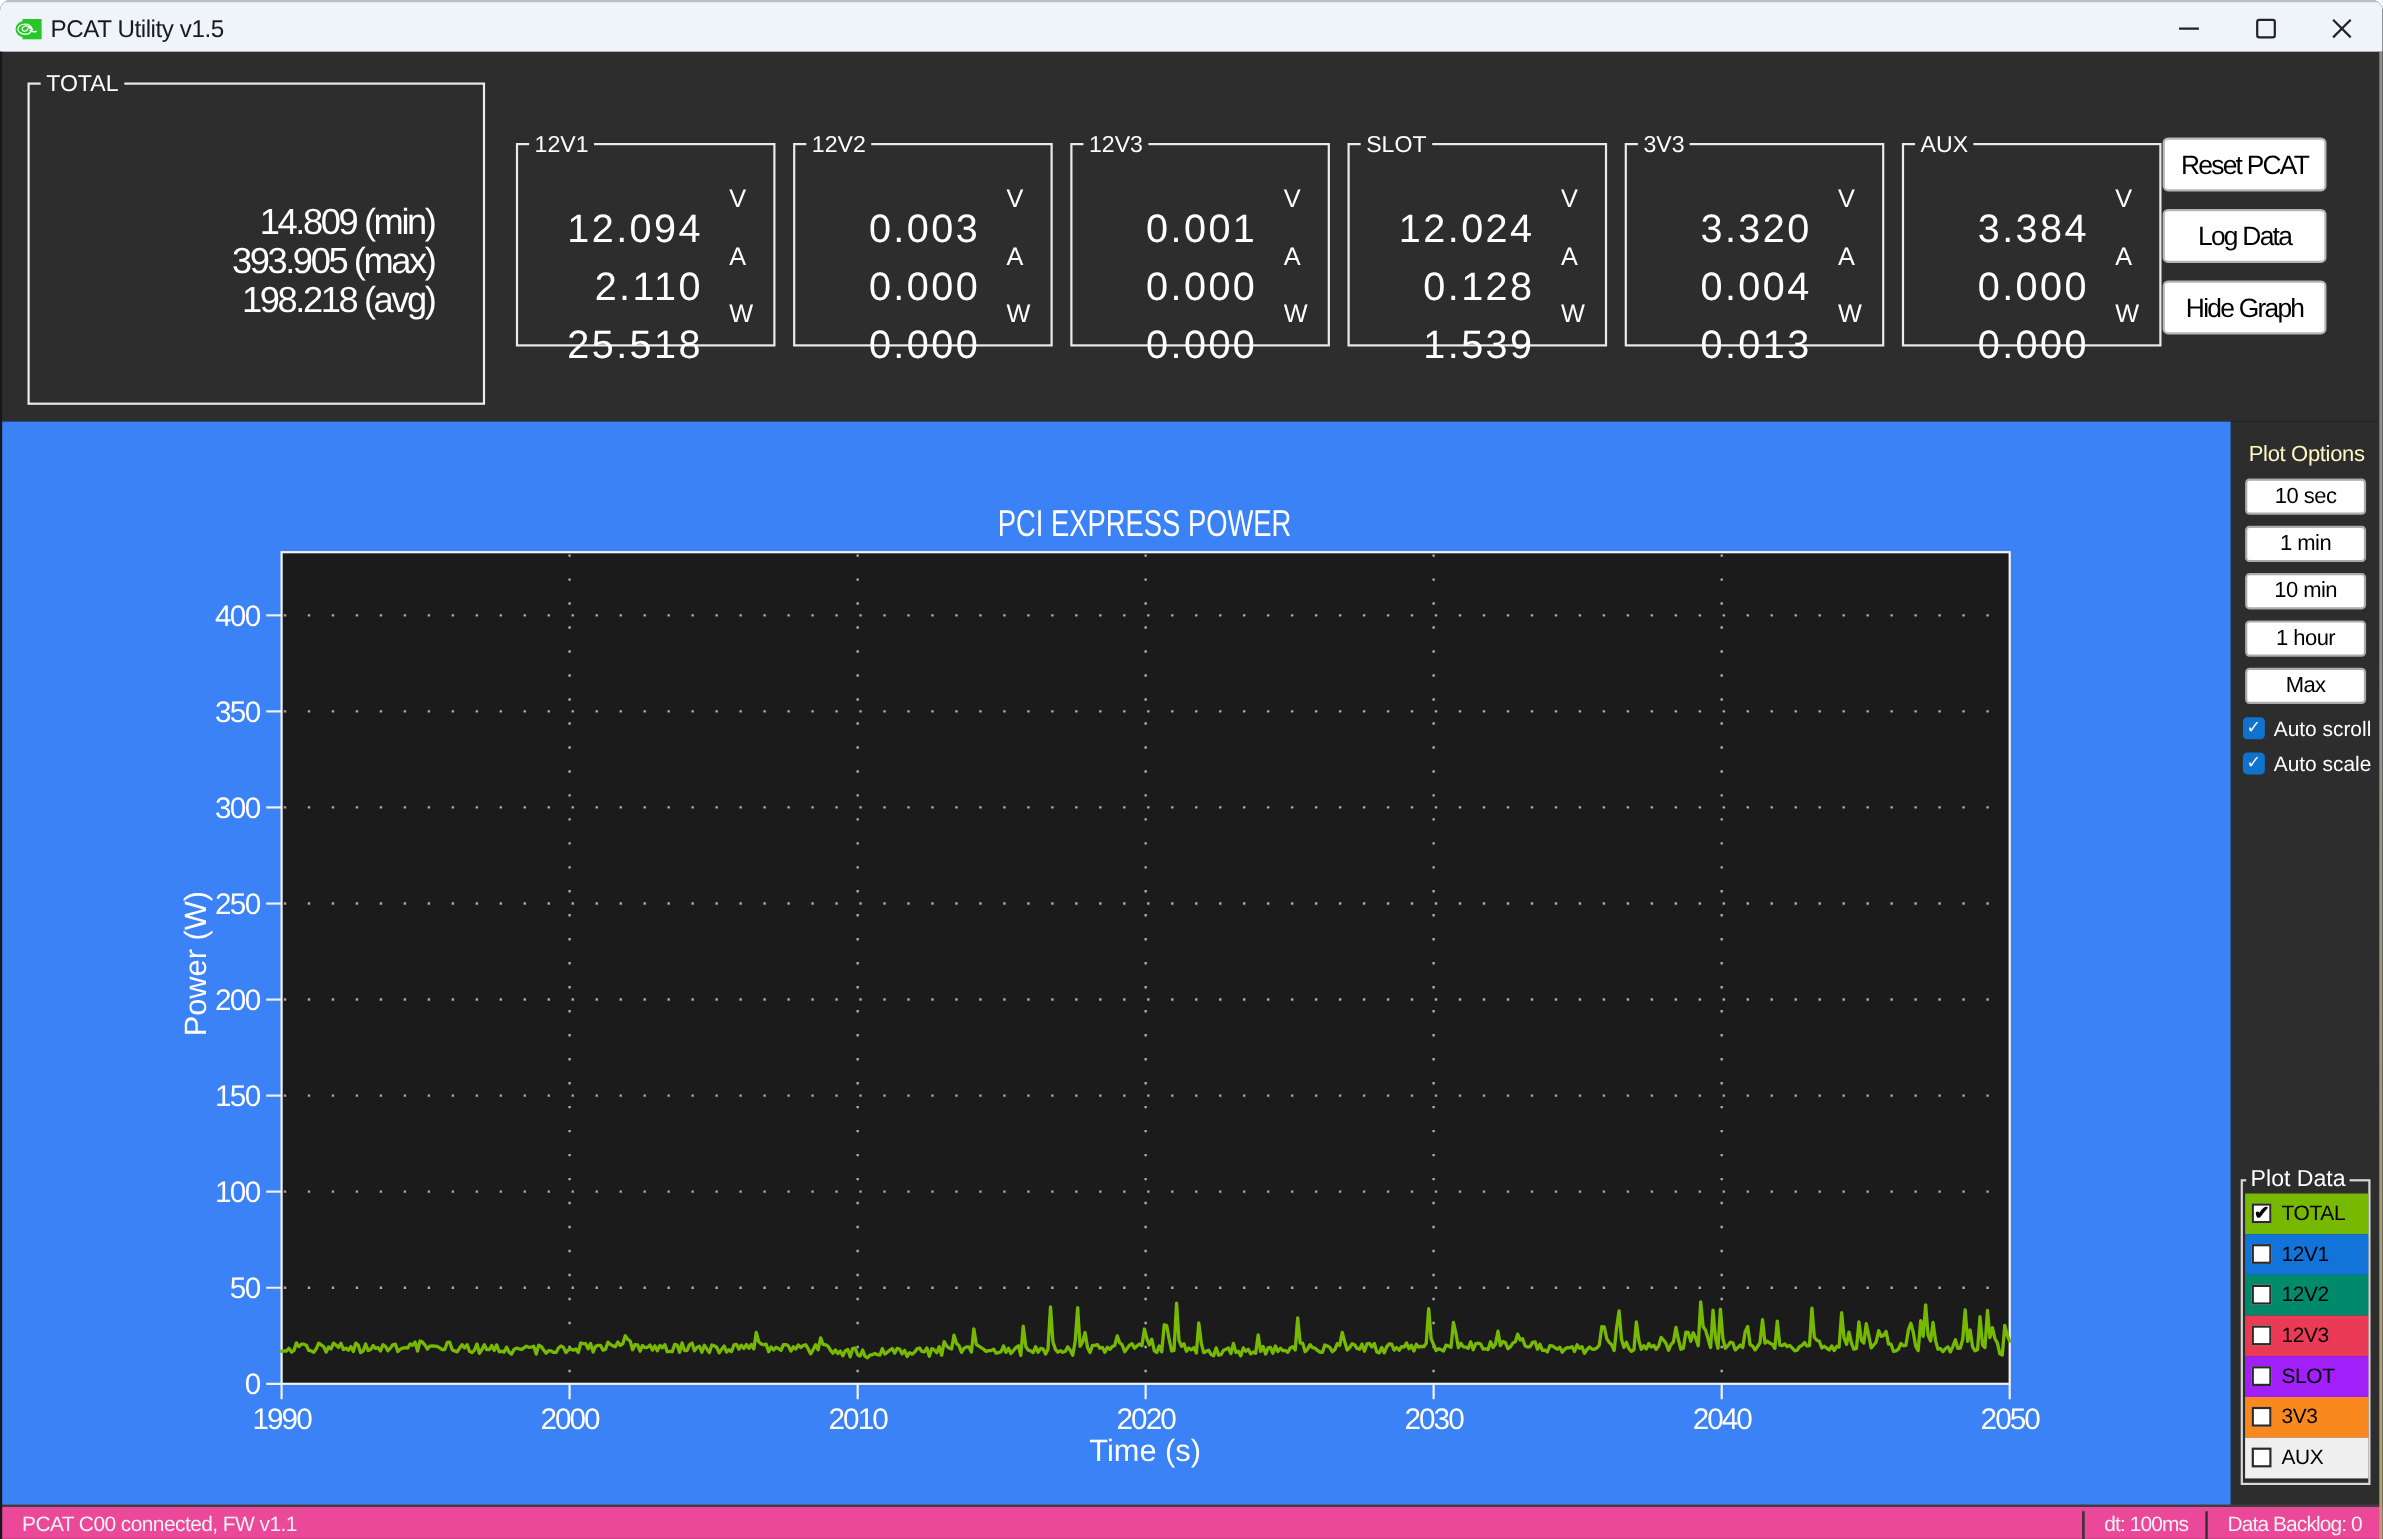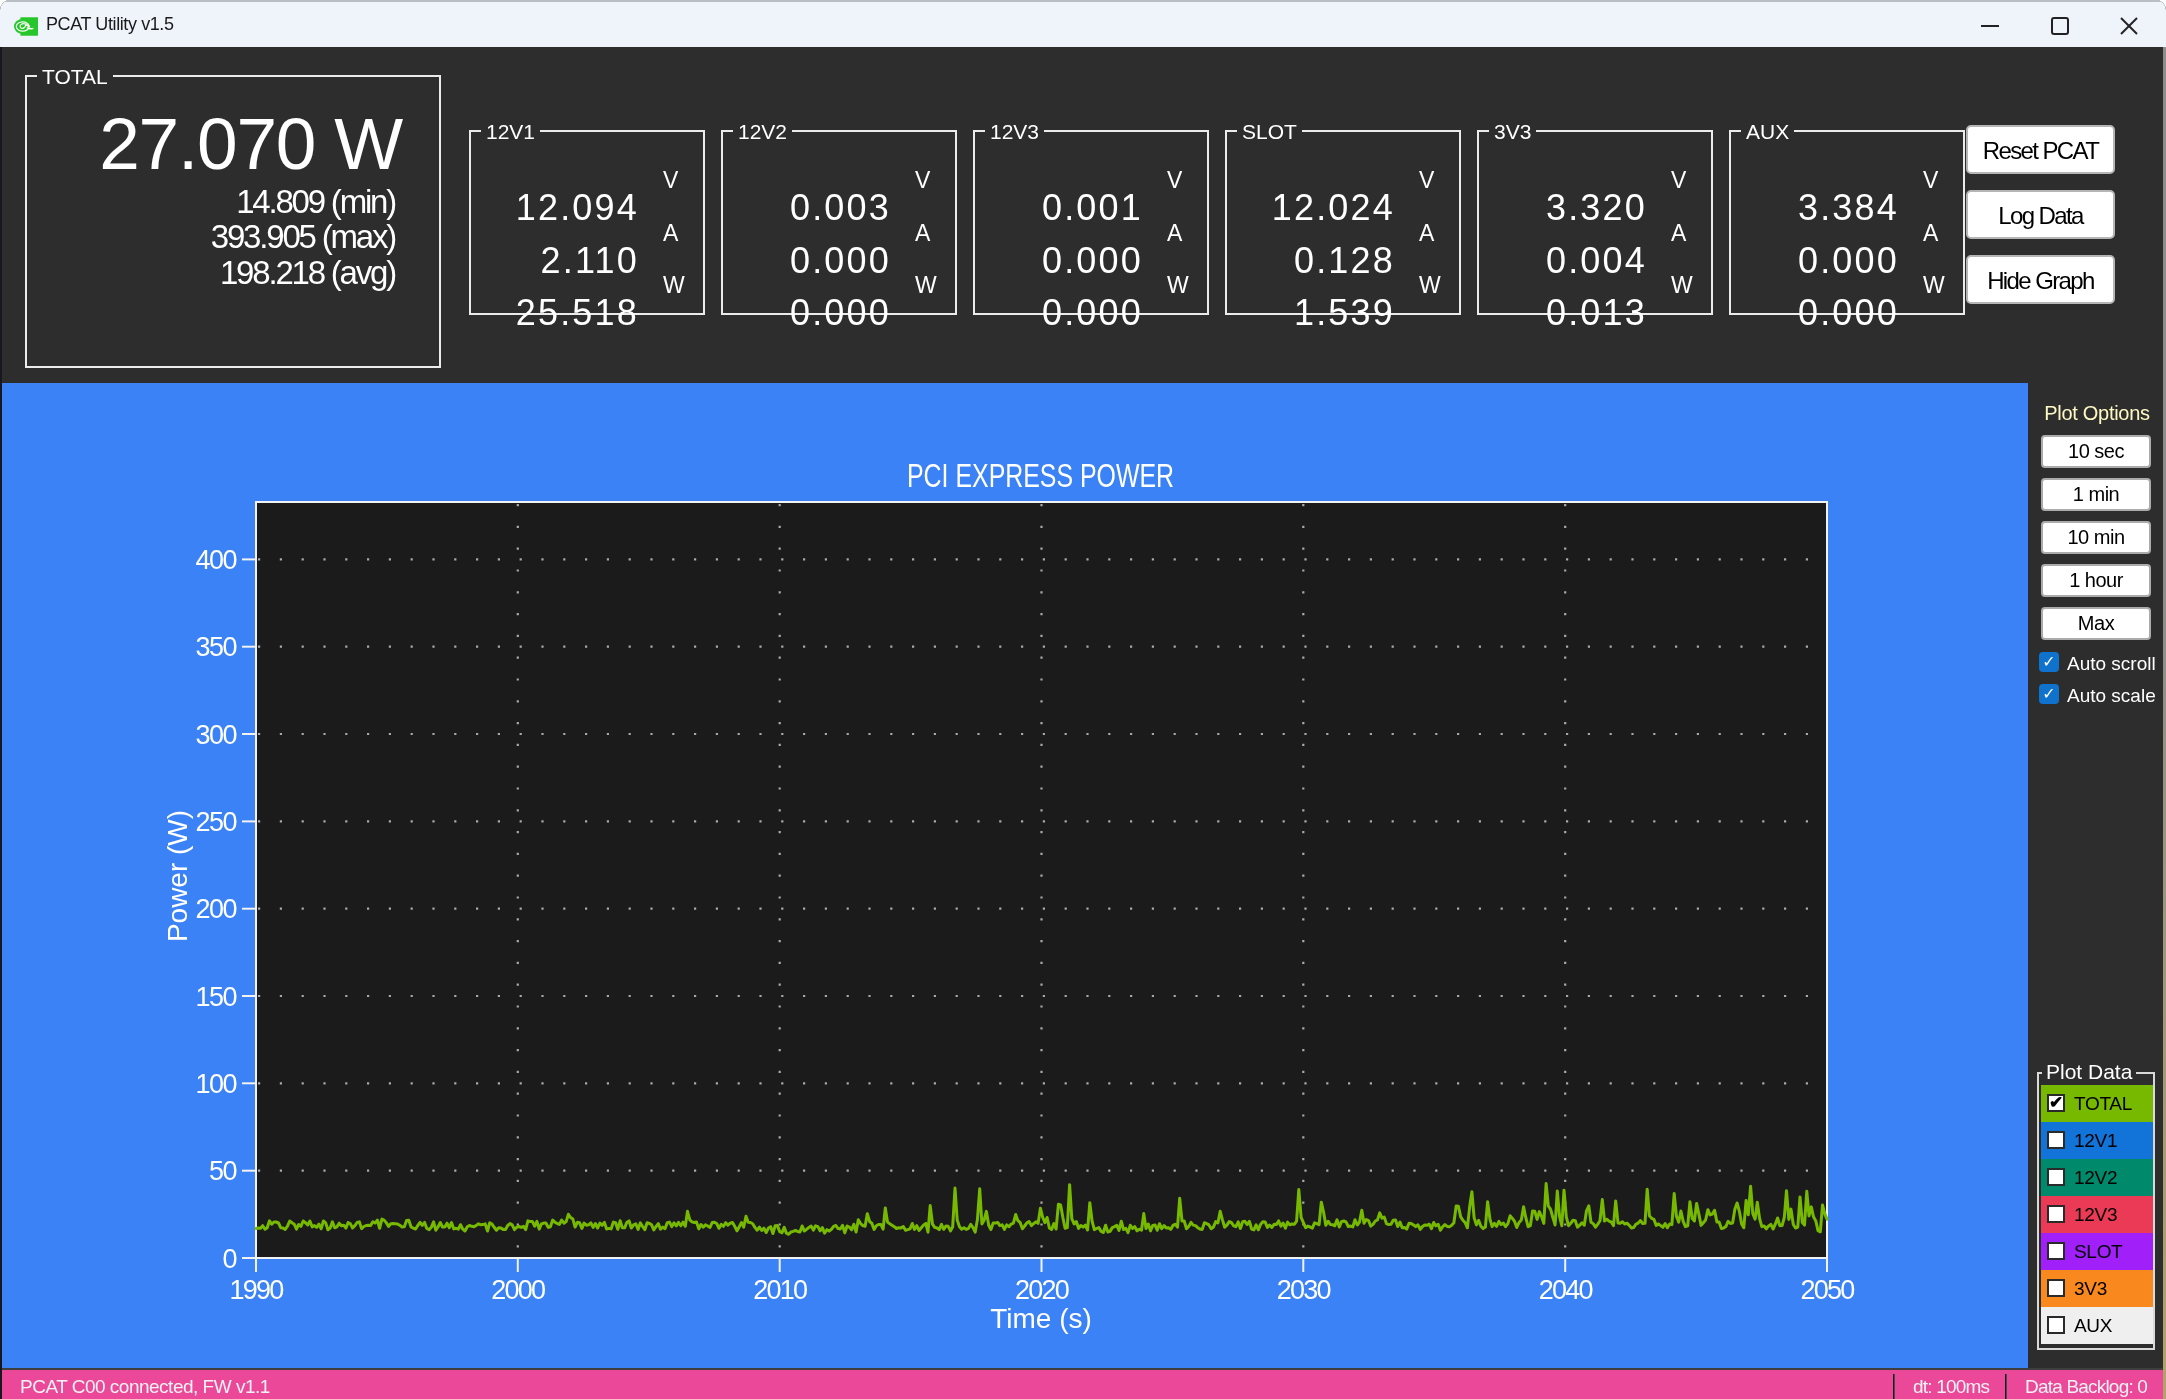--- a/index.html
+++ b/index.html
@@ -1,17 +1,17 @@
 <!DOCTYPE html>
 <html><head><meta charset="utf-8"><style>
 * { margin:0; padding:0; box-sizing:border-box; }
 html,body { width:2166px; height:1399px; background:#fff; font-family:"Liberation Sans", sans-serif; overflow:hidden; }
 #win { position:absolute; left:0; top:0; width:2166px; height:1399px; border-radius:10px 10px 0 0; overflow:hidden; background:#000; }
 #titlebar { position:absolute; left:0; top:0; width:2166px; height:47px; background:#eff3fa; border-top:2px solid #b9bdc4; }
-#tbtext { position:absolute; left:46px; top:13px; font-size:18px; letter-spacing:-0.4px; line-height:1.1; color:#1a1a1a; }
+#tbtext { position:absolute; left:46px; top:13px; font-size:22px; letter-spacing:-0.4px; line-height:1.1; color:#1a1a1a; }
 #toppanel { position:absolute; left:0; top:47px; width:2166px; height:336px; background:#2d2d2d; }
 #figure { position:absolute; left:0; top:383px; width:2028px; height:985px; background:#3b82f6; }
 #rpanel { position:absolute; left:2028px; top:383px; width:138px; height:985px; background:#2d2d2d; }
 #status { position:absolute; left:0; top:1368px; width:2166px; height:31px; background:#ec4899; border-top:2px solid #3e3e3e; }
 .gbox { position:absolute; border:2px solid #ebebeb; }
 .glab { position:absolute; top:-13px; left:10px; padding:0 5px; background:#2d2d2d; color:#fff; font-size:21px; line-height:25px; }
 .cval { position:absolute; right:64px; font-size:36px; line-height:1; color:#fff; letter-spacing:2.2px;margin-top:31px; }
 .cunit { position:absolute; left:192px; font-size:23px; line-height:1; color:#fff; }
 .btn { position:absolute; background:#fff; border:2px solid #b5b5b5; border-radius:5px; color:#000; text-align:center; }
 #rstmm { left:25px; top:229px; width:366px; height:46px; font-size:22px; letter-spacing:-2.1px; line-height:45px; }
@@ -91,21 +91,20 @@
           <text x="1827.0" y="916" class="xl">2050</text>
 <text x="1041" y="945" class="xt">Time (s)</text>
 <text transform="translate(187,493) rotate(-90)" class="xt" text-anchor="middle">Power (W)</text>
 </g>
 <polyline points="256.0,845.4 258.2,845.1 260.5,845.2 262.7,842.7 265.0,846.3 267.2,844.7 269.5,837.8 271.7,841.2 274.0,839.0 276.2,839.0 278.5,840.0 280.7,844.7 283.0,845.0 285.2,846.4 287.5,843.2 289.7,838.1 292.0,839.7 294.2,841.2 296.5,846.1 298.7,841.5 300.9,843.3 303.2,838.0 305.4,839.7 307.7,841.9 309.9,838.1 312.2,843.9 314.4,842.6 316.7,844.4 318.9,841.2 321.2,845.7 323.4,838.0 325.7,839.9 327.9,846.7 330.2,845.1 332.4,838.8 334.7,844.8 336.9,843.9 339.2,840.2 341.4,842.8 343.7,842.2 345.9,845.1 348.1,839.5 350.4,840.9 352.6,845.0 354.9,842.6 357.1,839.5 359.4,838.9 361.6,845.6 363.9,843.5 366.1,842.5 368.4,842.2 370.6,842.6 372.9,838.7 375.1,840.0 377.4,837.1 379.6,845.3 381.9,836.1 384.1,837.1 386.4,839.9 388.6,843.4 390.8,840.7 393.1,840.5 395.3,840.8 397.6,841.1 399.8,842.3 402.1,843.9 404.3,843.8 406.6,837.4 408.8,837.2 411.1,844.0 413.3,845.1 415.6,846.0 417.8,842.5 420.1,839.4 422.3,842.4 424.6,839.4 426.8,845.5 429.1,846.6 431.3,844.3 433.6,838.8 435.8,847.2 438.0,844.0 440.3,839.5 442.5,844.0 444.8,843.9 447.0,840.2 449.3,844.7 451.5,839.6 453.8,845.9 456.0,845.3 458.3,846.2 460.5,841.7 462.8,846.2 465.0,848.0 467.3,843.8 469.5,842.5 471.8,843.3 474.0,843.8 476.3,842.4 478.5,840.8 480.7,841.8 483.0,841.6 485.2,840.9 487.5,848.0 489.7,839.8 492.0,841.1 494.2,844.3 496.5,847.2 498.7,844.8 501.0,845.1 503.2,846.4 505.5,846.5 507.7,842.5 510.0,840.6 512.2,841.9 514.5,846.6 516.7,844.2 519.0,843.5 521.2,844.4 523.5,843.4 525.7,846.6 527.9,837.9 530.2,838.5 532.4,838.6 534.7,843.2 536.9,838.3 539.2,846.1 541.4,841.0 543.7,840.1 545.9,840.0 548.2,844.4 550.4,843.7 552.7,837.1 554.9,839.2 557.2,840.5 559.4,841.4 561.7,837.0 563.9,840.2 566.2,838.5 568.4,831.3 570.6,834.5 572.9,836.1 575.1,844.0 577.4,839.3 579.6,839.7 581.9,845.4 584.1,840.1 586.4,842.2 588.6,841.8 590.9,839.8 593.1,844.4 595.4,840.5 597.6,845.0 599.9,840.1 602.1,842.3 604.4,839.4 606.6,846.0 608.9,845.4 611.1,845.9 613.4,839.1 615.6,839.7 617.8,846.3 620.1,837.8 622.3,844.8 624.6,844.8 626.8,839.5 629.1,837.9 631.3,845.0 633.6,841.9 635.8,840.8 638.1,846.4 640.3,839.9 642.6,843.5 644.8,846.7 647.1,839.7 649.3,840.4 651.6,841.8 653.8,846.9 656.1,843.5 658.3,840.6 660.5,846.2 662.8,844.1 665.0,845.7 667.3,839.6 669.5,839.1 671.8,843.6 674.0,839.9 676.3,842.9 678.5,839.3 680.8,842.8 683.0,839.2 685.3,843.3 687.5,828.3 689.8,836.9 692.0,838.9 694.3,839.5 696.5,839.0 698.8,845.9 701.0,841.5 703.3,844.2 705.5,841.8 707.7,843.0 710.0,844.5 712.2,839.5 714.5,839.3 716.7,840.5 719.0,845.3 721.2,841.4 723.5,843.3 725.7,839.7 728.0,842.1 730.2,840.2 732.5,839.5 734.7,843.3 737.0,847.8 739.2,843.9 741.5,839.5 743.7,844.1 746.0,833.3 748.2,839.2 750.4,839.5 752.7,840.8 754.9,844.4 757.2,847.2 759.4,844.2 761.7,847.5 763.9,845.2 766.2,849.5 768.4,845.1 770.7,843.7 772.9,850.5 775.2,842.8 777.4,842.6 779.7,848.6 781.9,849.8 784.2,844.3 786.4,850.1 788.7,851.3 790.9,849.0 793.2,848.4 795.4,847.4 797.6,848.5 799.9,848.9 802.1,843.0 804.4,848.0 806.6,846.4 808.9,844.4 811.1,843.0 813.4,847.1 815.6,842.8 817.9,843.6 820.1,847.8 822.4,844.6 824.6,850.2 826.9,846.7 829.1,848.1 831.4,846.3 833.6,843.3 835.9,842.5 838.1,845.6 840.3,845.9 842.6,842.4 844.8,849.9 847.1,843.0 849.3,844.0 851.6,846.8 853.8,841.2 856.1,849.0 858.3,836.7 860.6,840.6 862.8,842.5 865.1,843.3 867.3,830.8 869.6,838.5 871.8,840.2 874.1,846.4 876.3,842.8 878.6,841.5 880.8,841.4 883.1,846.2 885.3,825.0 887.5,839.1 889.8,840.8 892.0,842.2 894.3,843.7 896.5,845.5 898.8,844.8 901.0,844.9 903.3,843.5 905.5,847.2 907.8,846.6 910.0,845.9 912.3,840.5 914.5,846.4 916.8,842.7 919.0,847.4 921.3,844.8 923.5,842.1 925.8,840.4 928.0,849.2 930.2,822.6 932.5,841.1 934.7,844.4 937.0,845.0 939.2,846.6 941.5,841.3 943.7,846.3 946.0,842.9 948.2,843.3 950.5,847.9 952.7,843.7 955.0,805.0 957.2,837.0 959.5,843.7 961.7,846.3 964.0,844.8 966.2,846.4 968.5,845.4 970.7,841.4 973.0,844.7 975.2,849.1 977.4,836.8 979.7,805.8 981.9,840.9 984.2,836.9 986.4,828.4 988.7,842.3 990.9,846.5 993.2,840.1 995.4,840.1 997.7,839.4 999.9,842.7 1002.2,841.9 1004.4,846.4 1006.7,841.8 1008.9,843.7 1011.2,841.1 1013.4,840.1 1015.7,831.5 1017.9,837.7 1020.1,839.5 1022.4,845.8 1024.6,843.0 1026.9,839.8 1029.1,838.5 1031.4,842.6 1033.6,840.7 1035.9,838.8 1038.1,840.4 1040.4,825.2 1042.6,834.0 1044.9,839.7 1047.1,834.5 1049.4,845.1 1051.6,846.5 1053.9,840.6 1056.1,846.0 1058.4,821.3 1060.6,822.0 1062.9,834.6 1065.1,845.2 1067.3,844.6 1069.6,801.7 1071.8,835.6 1074.1,840.9 1076.3,838.6 1078.6,845.4 1080.8,842.5 1083.1,844.1 1085.3,842.1 1087.6,847.0 1089.8,819.7 1092.1,838.2 1094.3,846.7 1096.6,845.5 1098.8,844.5 1101.1,848.4 1103.3,849.5 1105.6,842.3 1107.8,849.0 1110.0,848.4 1112.3,844.6 1114.5,843.6 1116.8,842.4 1119.0,847.5 1121.3,838.2 1123.5,846.5 1125.8,845.4 1128.0,849.6 1130.3,842.3 1132.5,845.5 1134.8,843.6 1137.0,847.8 1139.3,846.2 1141.5,847.2 1143.8,830.6 1146.0,845.6 1148.3,841.0 1150.5,847.9 1152.8,842.4 1155.0,841.9 1157.2,847.3 1159.5,840.7 1161.7,845.7 1164.0,842.6 1166.2,844.9 1168.5,844.7 1170.7,846.4 1173.0,842.4 1175.2,841.2 1177.5,844.2 1179.7,815.2 1182.0,838.1 1184.2,838.0 1186.5,845.8 1188.7,843.5 1191.0,839.4 1193.2,842.1 1195.5,842.6 1197.7,844.7 1199.9,846.1 1202.2,846.4 1204.4,839.7 1206.7,840.6 1208.9,841.9 1211.2,845.8 1213.4,844.1 1215.7,838.6 1217.9,840.0 1220.2,828.3 1222.4,836.6 1224.7,844.3 1226.9,842.1 1229.2,838.6 1231.4,839.5 1233.7,842.9 1235.9,843.6 1238.2,838.9 1240.4,845.4 1242.7,838.8 1244.9,838.3 1247.1,841.5 1249.4,838.4 1251.6,846.0 1253.9,846.9 1256.1,841.9 1258.4,846.8 1260.6,841.4 1262.9,838.7 1265.1,838.9 1267.4,844.4 1269.6,842.0 1271.9,844.5 1274.1,841.3 1276.4,841.6 1278.6,837.9 1280.9,843.1 1283.1,840.0 1285.4,845.2 1287.6,839.1 1289.8,841.7 1292.1,841.0 1294.3,841.3 1296.6,838.1 1298.8,806.6 1301.1,834.4 1303.3,839.4 1305.6,844.7 1307.8,843.1 1310.1,844.0 1312.3,845.1 1314.6,839.8 1316.8,840.6 1319.1,841.7 1321.3,819.2 1323.6,829.3 1325.8,842.2 1328.1,838.2 1330.3,841.5 1332.6,841.7 1334.8,842.8 1337.0,836.8 1339.3,844.0 1341.5,838.6 1343.8,838.0 1346.0,838.8 1348.3,843.5 1350.5,843.1 1352.8,843.9 1355.0,836.8 1357.3,842.0 1359.5,839.0 1361.8,827.2 1364.0,840.3 1366.3,836.5 1368.5,837.5 1370.8,843.1 1373.0,841.4 1375.3,838.0 1377.5,836.9 1379.7,829.9 1382.0,835.2 1384.2,834.1 1386.5,840.7 1388.7,841.6 1391.0,841.3 1393.2,837.3 1395.5,836.9 1397.7,843.5 1400.0,839.1 1402.2,844.7 1404.5,844.4 1406.7,846.1 1409.0,840.3 1411.2,840.6 1413.5,842.1 1415.7,843.6 1418.0,841.8 1420.2,846.4 1422.5,843.5 1424.7,842.1 1426.9,842.3 1429.2,841.2 1431.4,845.6 1433.7,839.5 1435.9,842.8 1438.2,841.3 1440.4,847.3 1442.7,843.8 1444.9,841.6 1447.2,843.4 1449.4,843.7 1451.7,842.3 1453.9,839.8 1456.2,823.0 1458.4,823.3 1460.7,833.9 1462.9,837.3 1465.2,839.7 1467.4,844.8 1469.6,824.3 1471.9,808.7 1474.1,834.6 1476.4,841.9 1478.6,837.3 1480.9,843.2 1483.1,845.6 1485.4,844.1 1487.6,818.7 1489.9,835.8 1492.1,843.6 1494.4,840.3 1496.6,843.4 1498.9,838.4 1501.1,841.6 1503.4,840.1 1505.6,843.7 1507.9,840.6 1510.1,832.8 1512.4,835.4 1514.6,838.4 1516.8,844.5 1519.1,839.4 1521.3,836.9 1523.6,823.7 1525.8,834.7 1528.1,843.7 1530.3,842.7 1532.6,828.1 1534.8,828.3 1537.1,836.4 1539.3,828.6 1541.6,833.6 1543.8,840.4 1546.1,800.5 1548.3,822.9 1550.6,826.4 1552.8,834.4 1555.1,842.0 1557.3,808.1 1559.5,833.1 1561.8,842.7 1564.0,807.2 1566.3,833.9 1568.5,842.7 1570.8,840.3 1573.0,837.2 1575.3,837.8 1577.5,844.2 1579.8,842.1 1582.0,839.8 1584.3,842.1 1586.5,827.8 1588.8,822.9 1591.0,839.3 1593.3,840.7 1595.5,844.2 1597.8,841.1 1600.0,837.7 1602.3,816.6 1604.5,838.0 1606.7,836.2 1609.0,838.2 1611.2,839.0 1613.5,842.7 1615.7,818.0 1618.0,839.9 1620.2,840.3 1622.5,838.7 1624.7,841.1 1627.0,840.2 1629.2,842.3 1631.5,845.0 1633.7,844.5 1636.0,841.1 1638.2,840.1 1640.5,837.5 1642.7,840.6 1645.0,840.3 1647.2,806.2 1649.4,832.7 1651.7,835.4 1653.9,836.3 1656.2,842.4 1658.4,840.9 1660.7,842.6 1662.9,844.3 1665.2,840.6 1667.4,844.8 1669.7,841.0 1671.9,841.6 1674.2,810.4 1676.4,833.2 1678.7,839.2 1680.9,828.0 1683.2,838.3 1685.4,843.6 1687.7,842.8 1689.9,818.8 1692.2,835.5 1694.4,838.0 1696.6,820.4 1698.9,831.4 1701.1,842.4 1703.4,839.7 1705.6,837.0 1707.9,826.7 1710.1,831.9 1712.4,831.0 1714.6,827.4 1716.9,838.9 1719.1,839.0 1721.4,845.6 1723.6,845.1 1725.9,843.5 1728.1,838.3 1730.4,840.4 1732.6,840.1 1734.9,826.1 1737.1,820.0 1739.3,828.1 1741.6,841.0 1743.8,844.8 1746.1,817.5 1748.3,831.8 1750.6,803.2 1752.8,830.7 1755.1,836.1 1757.3,819.2 1759.6,835.7 1761.8,843.6 1764.1,843.0 1766.3,845.8 1768.6,842.9 1770.8,841.4 1773.1,846.0 1775.3,841.2 1777.6,835.0 1779.8,842.7 1782.1,842.6 1784.3,834.5 1786.5,807.7 1788.8,836.5 1791.0,826.1 1793.3,841.5 1795.5,845.0 1797.8,844.0 1800.0,813.9 1802.3,839.6 1804.5,842.1 1806.8,808.3 1809.0,832.9 1811.3,823.9 1813.5,833.8 1815.8,837.9 1818.0,847.7 1820.3,848.8 1822.5,822.0 1824.8,830.9 1827.0,836.2" fill="none" stroke="#76b900" stroke-width="3" stroke-linejoin="round" stroke-linecap="round"></polyline>
 </svg></div>
   <div id="rpanel"></div>
   <div id="toppanel">
     <div class="gbox" style="left:25px;top:28px;width:416px;height:293px">
       <span class="glab">TOTAL</span>
-      <div id="bigw">27.070&nbsp;W</div>
       <div class="mline" style="top:108px">14.809 (min)</div>
       <div class="mline" style="top:143px">393.905 (max)</div>
       <div class="mline" style="top:179px">198.218 (avg)</div>
     </div>
     <div class="gbox" style="left:469px;top:83px;width:236px;height:185px">
         <span class="glab">12V1</span>
         <span class="cval" style="top:27px">12.094</span>
         <span class="cunit" style="top:37px">V</span>
         <span class="cval" style="top:80px">2.110</span>
         <span class="cunit" style="top:90px">A</span>

